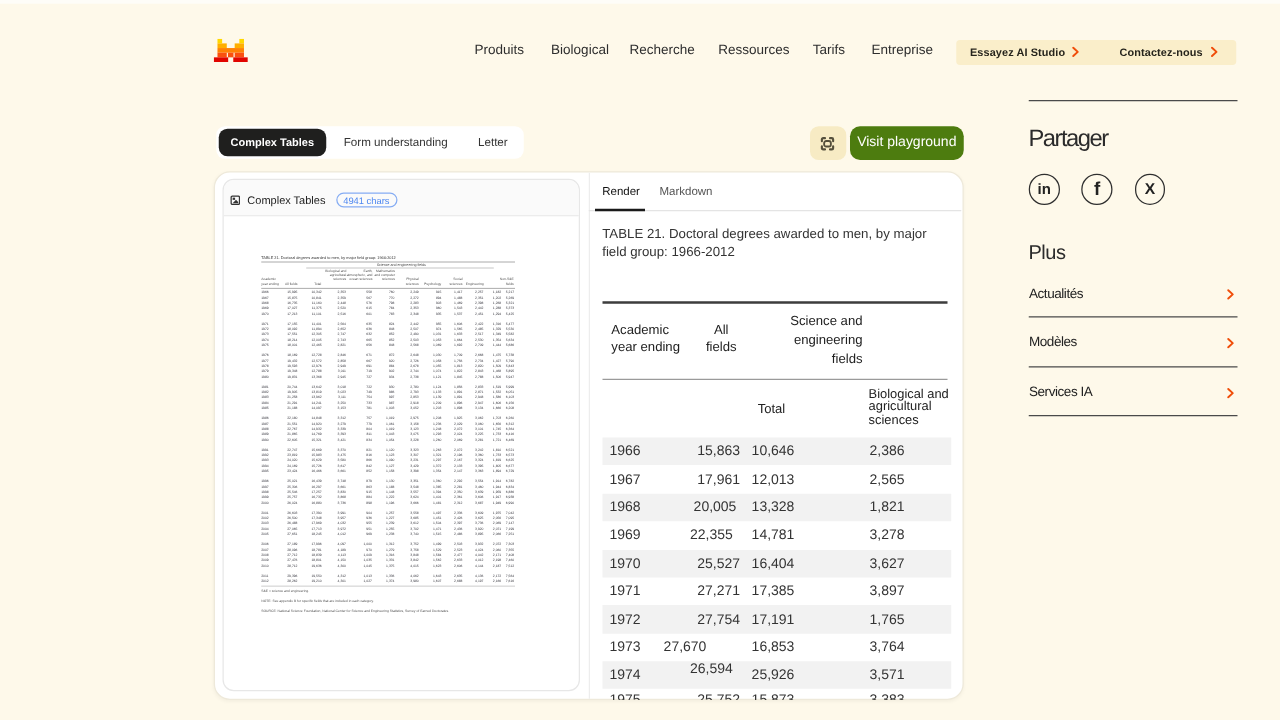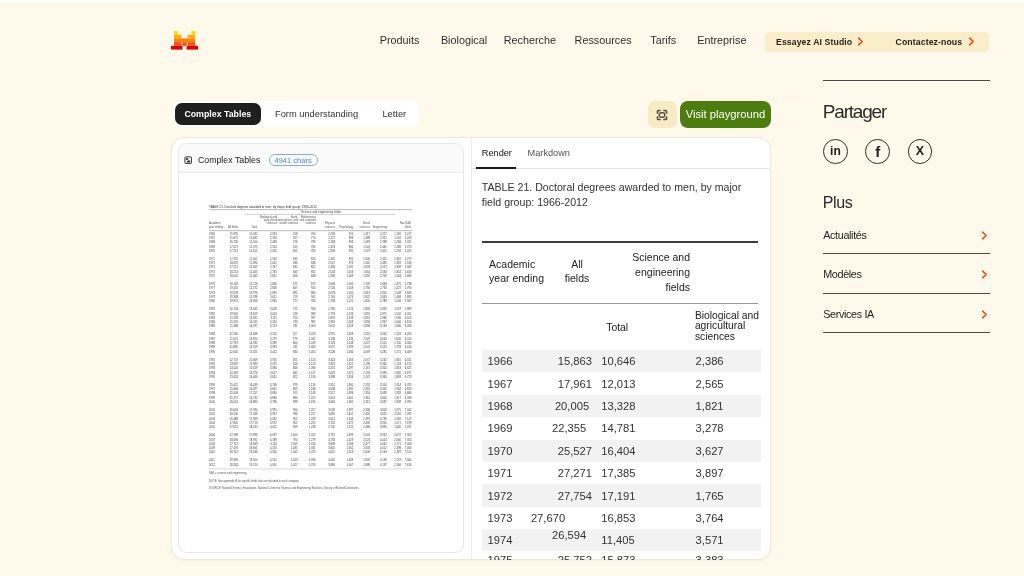--- a/index.html
+++ b/index.html
@@ -713,21 +713,21 @@
       <div class="td" style="left:552px;top:490.6px;width:40px;text-align:right">27,754</div>
       <div class="td" style="left:601.3px;top:490.6px">17,191</div>
       <div class="td" style="left:695.6px;top:490.6px">1,765</div>
       <div class="td" style="left:487.6px;top:513.0px">1973</div>
       <div class="td" style="left:528px;top:513.0px;width:40px;text-align:center">27,670</div>
       <div class="td" style="left:601.3px;top:513.0px">16,853</div>
       <div class="td" style="left:695.6px;top:513.0px">3,764</div>
       <div style="position:absolute;left:482px;top:529.1px;width:279.3px;height:22.4px;background:#f2f2f2"></div>
       <div class="td" style="left:487.6px;top:535.4px">1974</div>
       <div class="td" style="left:552px;top:530px;width:40px;">26,594</div>
-      <div class="td" style="left:601.3px;top:535.4px">11,405</div>
+      <div class="td" style="left:601.3px;top:535.4px">25,926</div>
       <div class="td" style="left:695.6px;top:535.4px">3,571</div>
       <div class="td" style="left:487.6px;top:555.3px">1975</div>
       <div class="td" style="left:552px;top:555.3px;width:40px;text-align:right">25,752</div>
       <div class="td" style="left:601.3px;top:555.3px">15,873</div>
       <div class="td" style="left:695.6px;top:555.3px">3,383</div>
 </div>
   </div>
 
 <div class="sline" style="top:80.2px;height:1.3px"></div>
 <span style="position:absolute;left:822.8px;top:101.9px;font-size:19px;letter-spacing:-1.2px;color:#2b2b2b;line-height:1">Partager</span>

